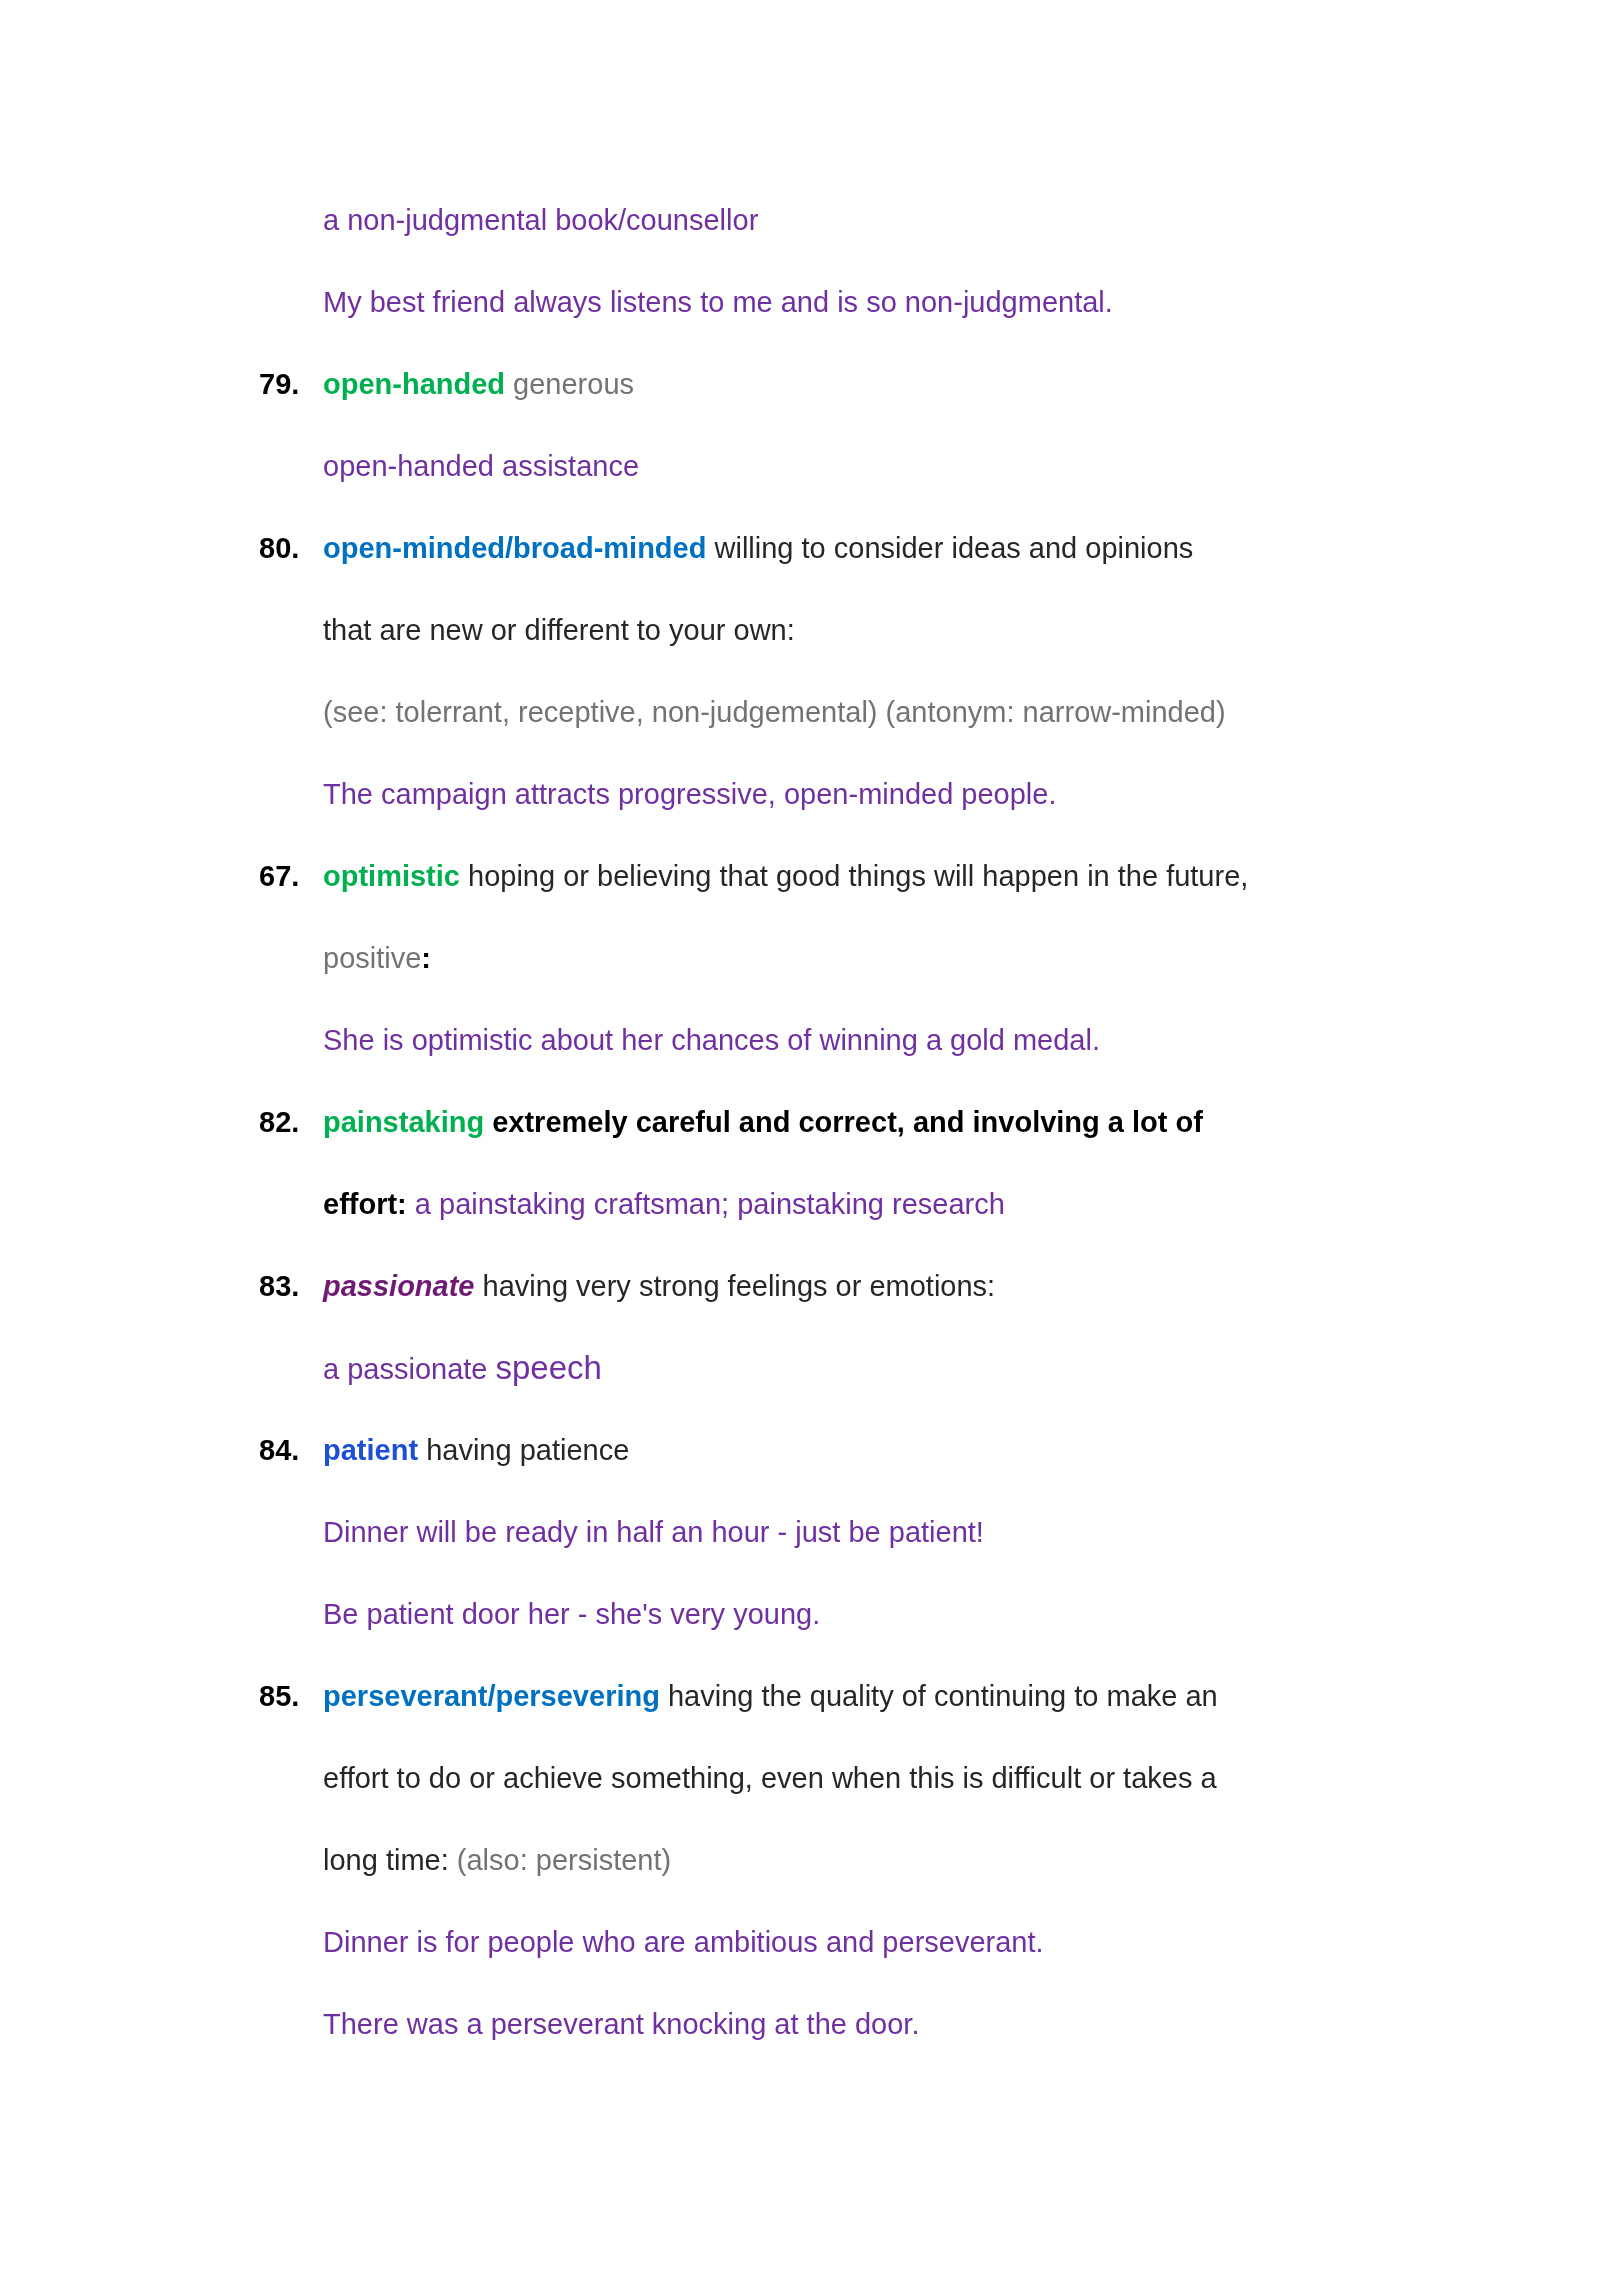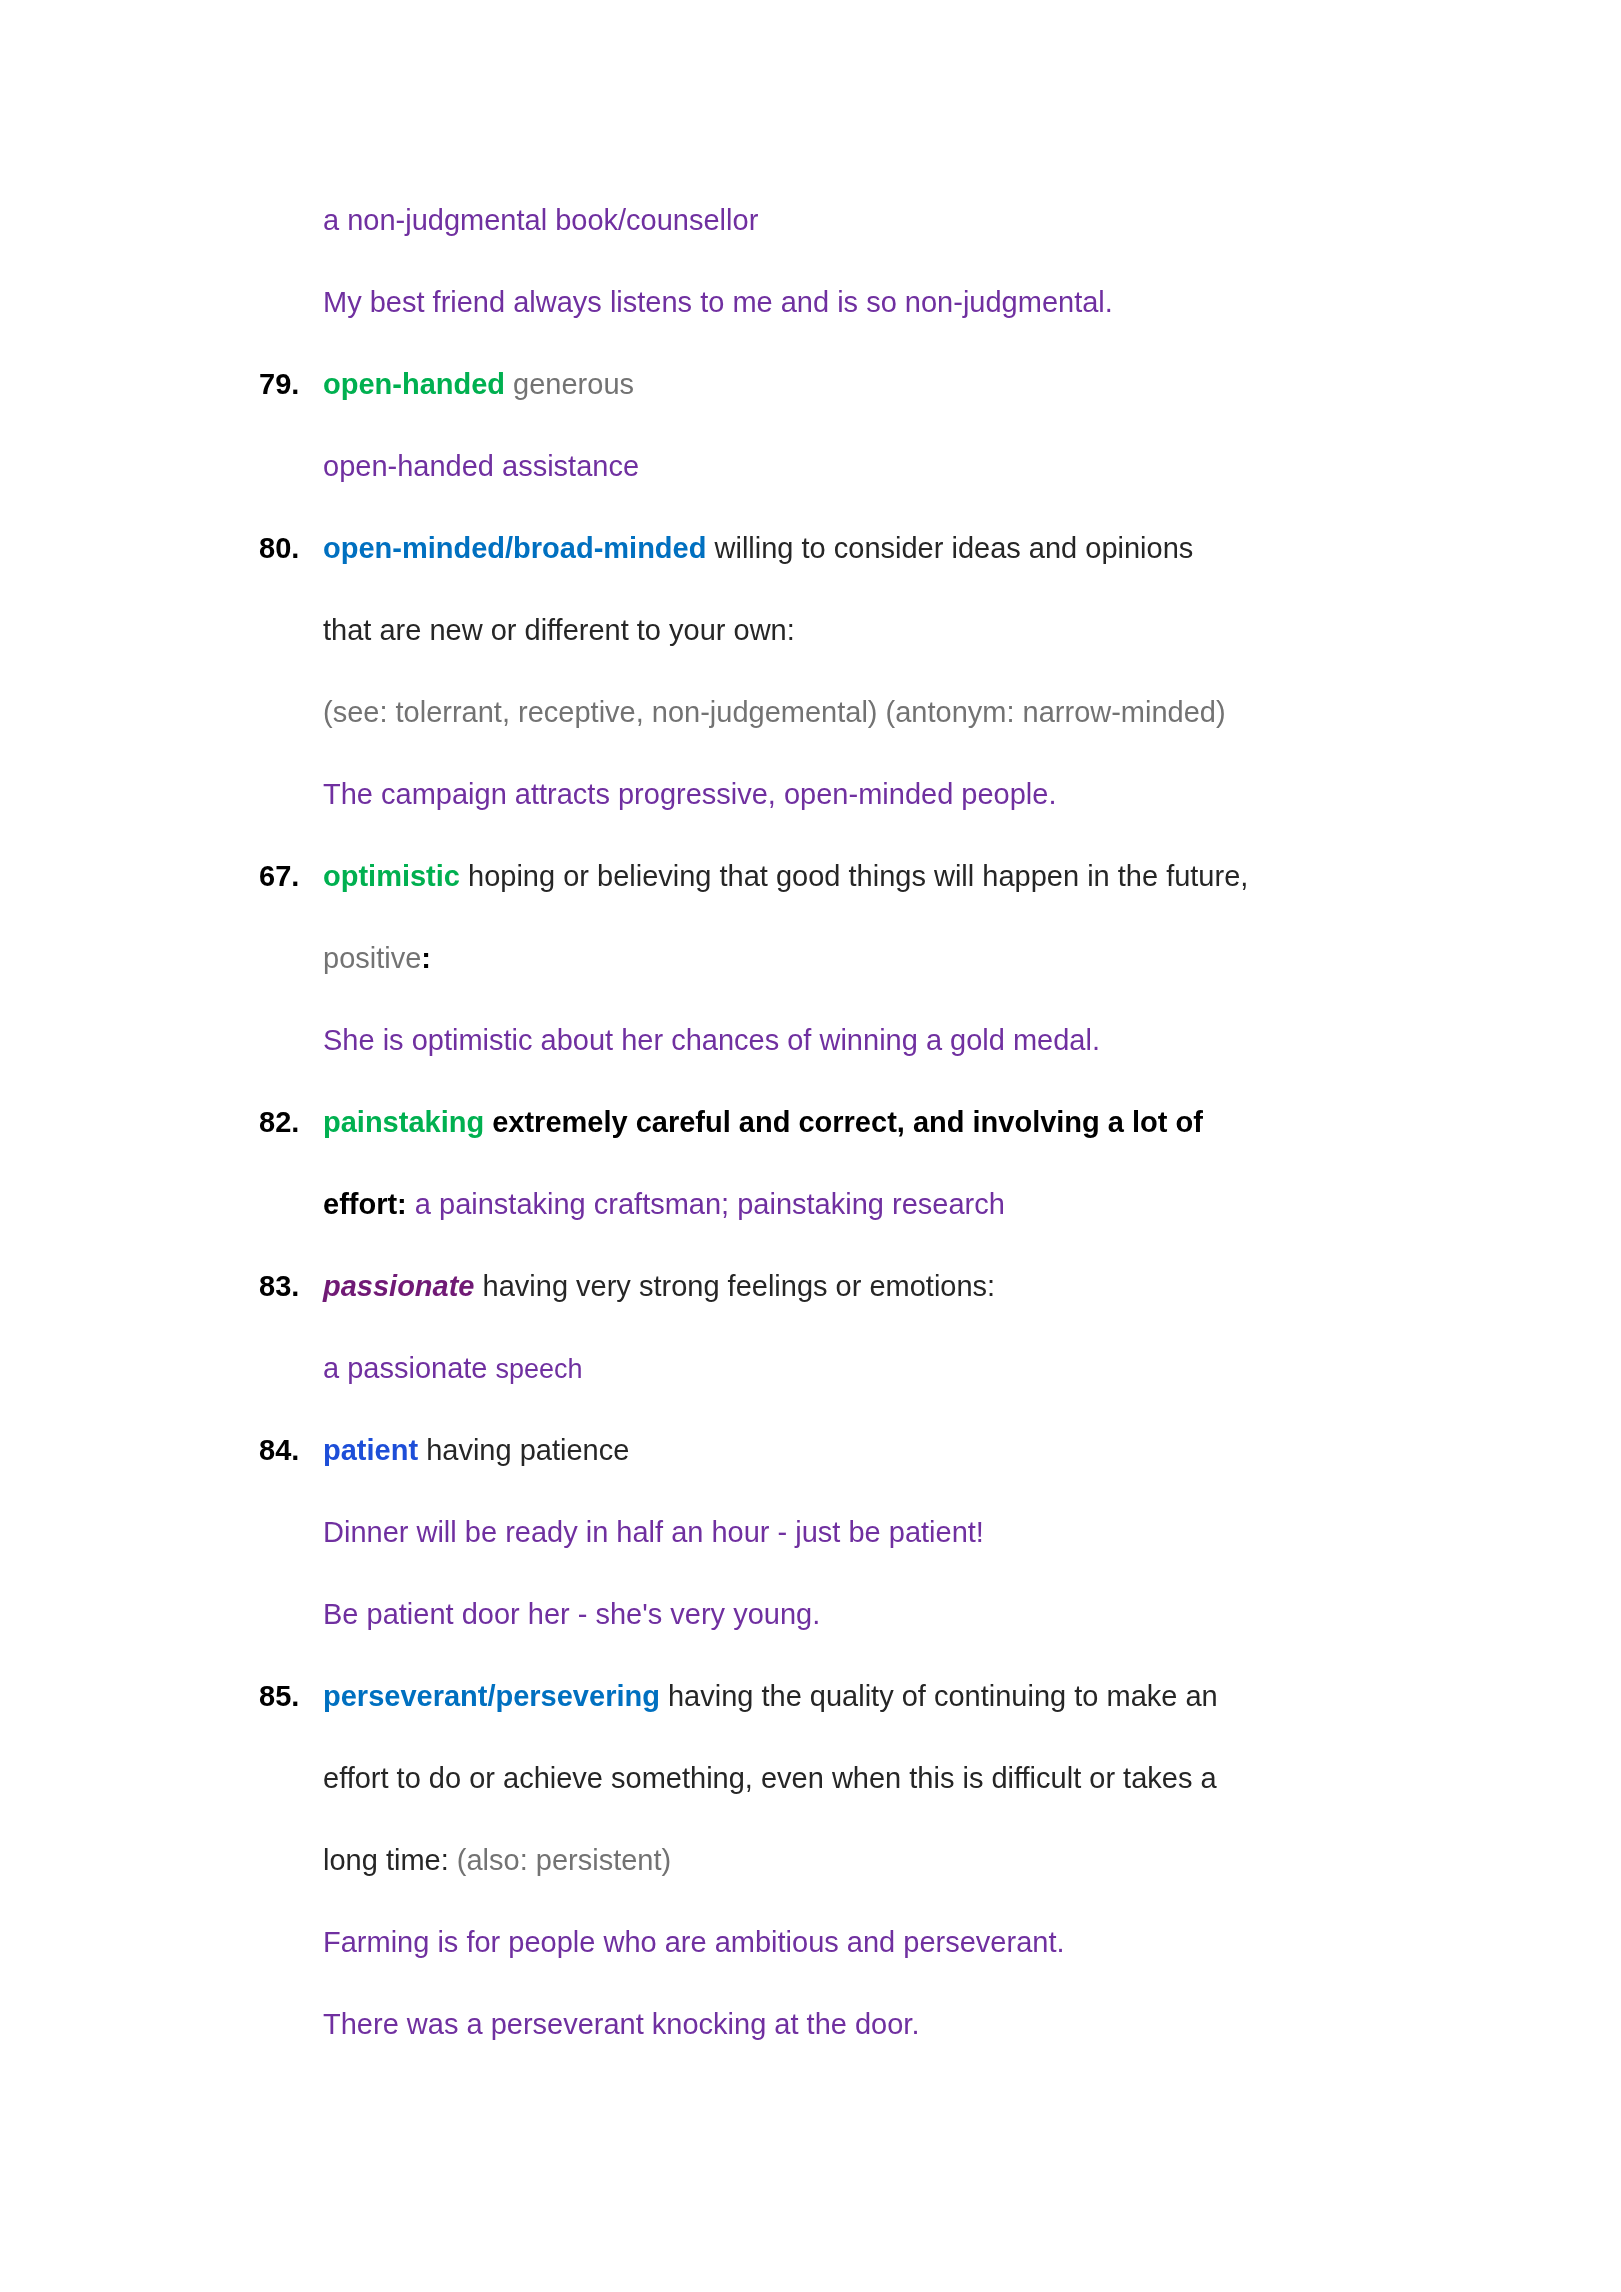--- a/index.html
+++ b/index.html
@@ -34,21 +34,21 @@
     margin-left: -64px;
     font-weight: bold;
     color: #000000;
   }
   .s-black      { color: #262626; }
   .s-black-b    { color: #000000; font-weight: bold; }
   .s-red        { color: #737373; }
   .s-purple     { color: #7030a0; }
   .s-purple-b   { color: #1d4ed8; font-weight: bold; }
   .s-purple-bi  { color: #701a75; font-weight: bold; font-style: italic; }
-  .s-purple-lg  { color: #7030a0; font-size: 27px; }
+  .s-purple-lg  { color: #7030a0; font-size: 33px; }
   .s-green-b    { color: #00b050; font-weight: bold; }
   .s-blue-b     { color: #0070c0; font-weight: bold; }
 </style>
 </head>
 <body>
 
 <div class="page">
   <div class="content">
       <div class="line"><span class="s-purple">a non-judgmental book/counsellor</span></div>
       <div class="line"><span class="s-purple">My best friend always listens to me and is so non-judgmental.</span></div>
@@ -64,17 +64,17 @@
       <div class="line"><span class="s-num">82.</span><span class="s-green-b">painstaking </span><span class="s-black-b">extremely careful and correct, and involving a lot of</span></div>
       <div class="line"><span class="s-black-b">effort: </span><span class="s-purple">a painstaking craftsman; painstaking research</span></div>
       <div class="line"><span class="s-num">83.</span><span class="s-purple-bi">passionate </span><span class="s-black">having very strong feelings or emotions:</span></div>
       <div class="line"><span class="s-purple">a passionate </span><span class="s-purple-lg">speech</span></div>
       <div class="line"><span class="s-num">84.</span><span class="s-purple-b">patient </span><span class="s-black">having patience</span></div>
       <div class="line"><span class="s-purple">Dinner will be ready in half an hour - just be patient!</span></div>
       <div class="line"><span class="s-purple">Be patient door her - she's very young.</span></div>
       <div class="line"><span class="s-num">85.</span><span class="s-blue-b">perseverant/persevering </span><span class="s-black">having the quality of continuing to make an</span></div>
       <div class="line"><span class="s-black">effort to do or achieve something, even when this is difficult or takes a</span></div>
       <div class="line"><span class="s-black">long time: </span><span class="s-red">(also: persistent)</span></div>
-      <div class="line"><span class="s-purple">Farming is for people who are ambitious and perseverant.</span></div>
+      <div class="line"><span class="s-purple">Dinner is for people who are ambitious and perseverant.</span></div>
       <div class="line"><span class="s-purple">There was a perseverant knocking at the door.</span></div>
     </div>
 </div>
 
 
 </body></html>

